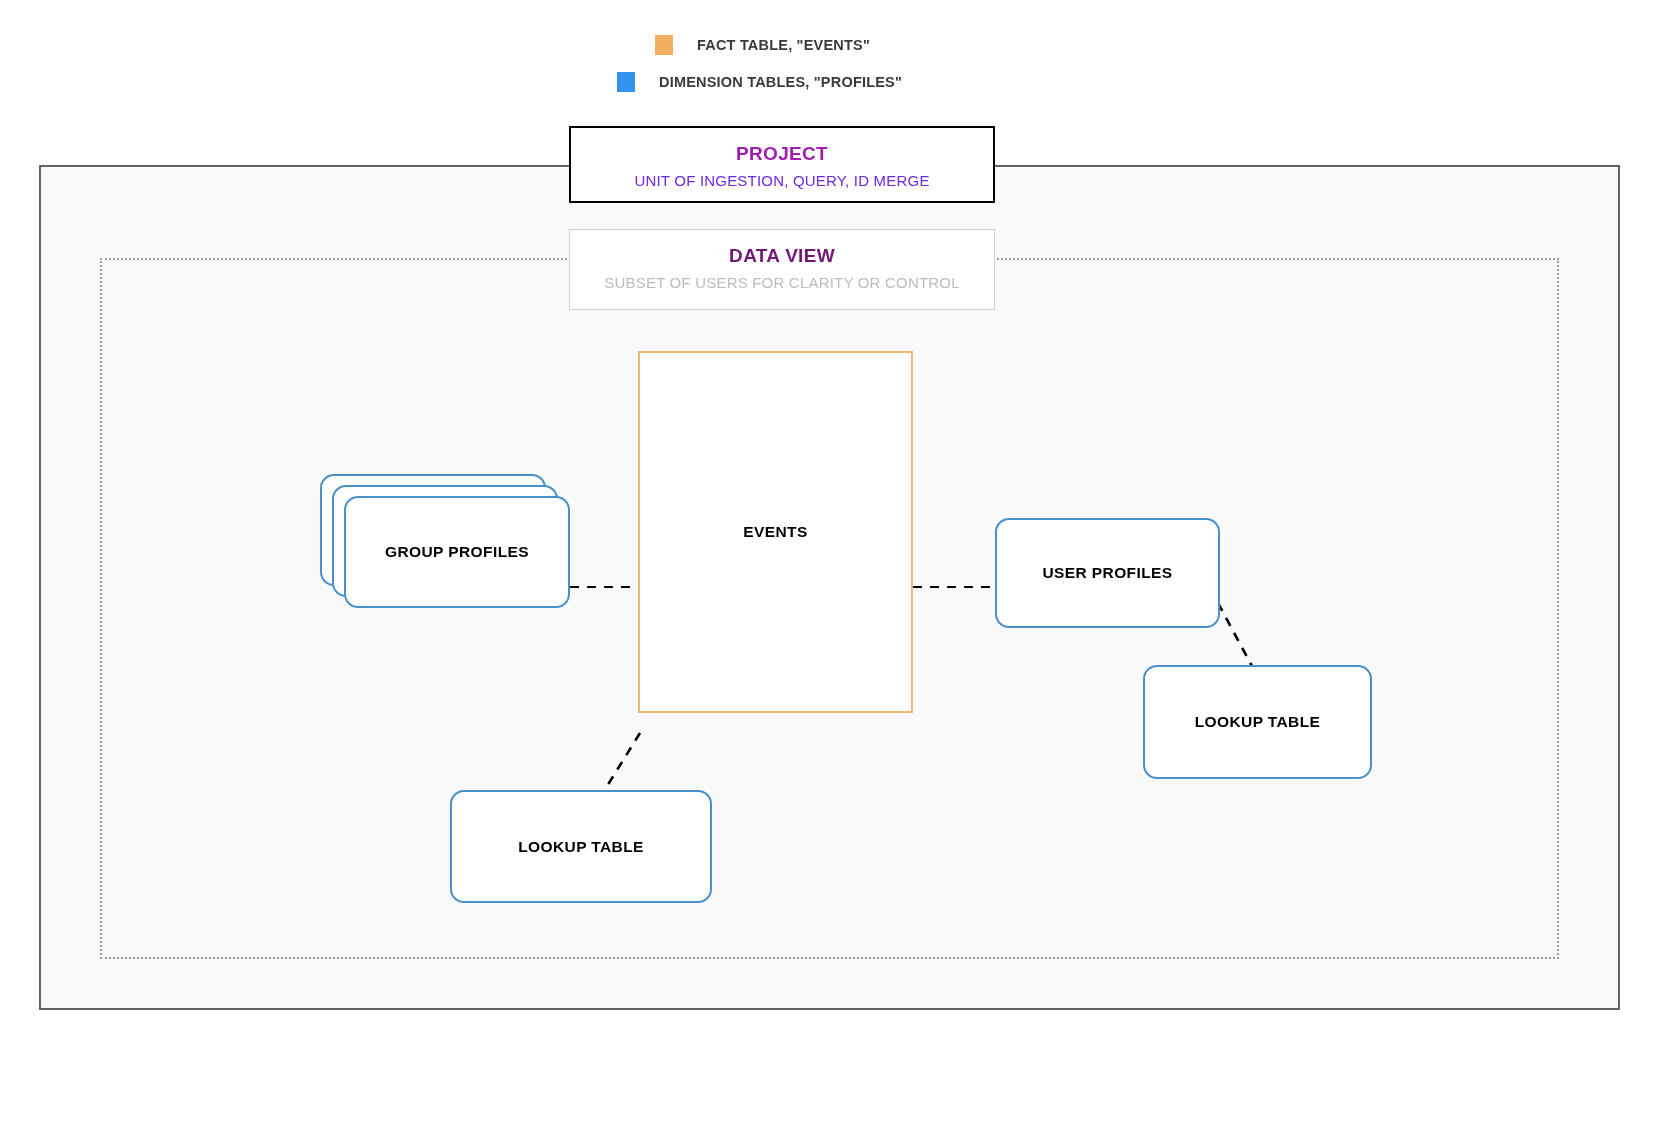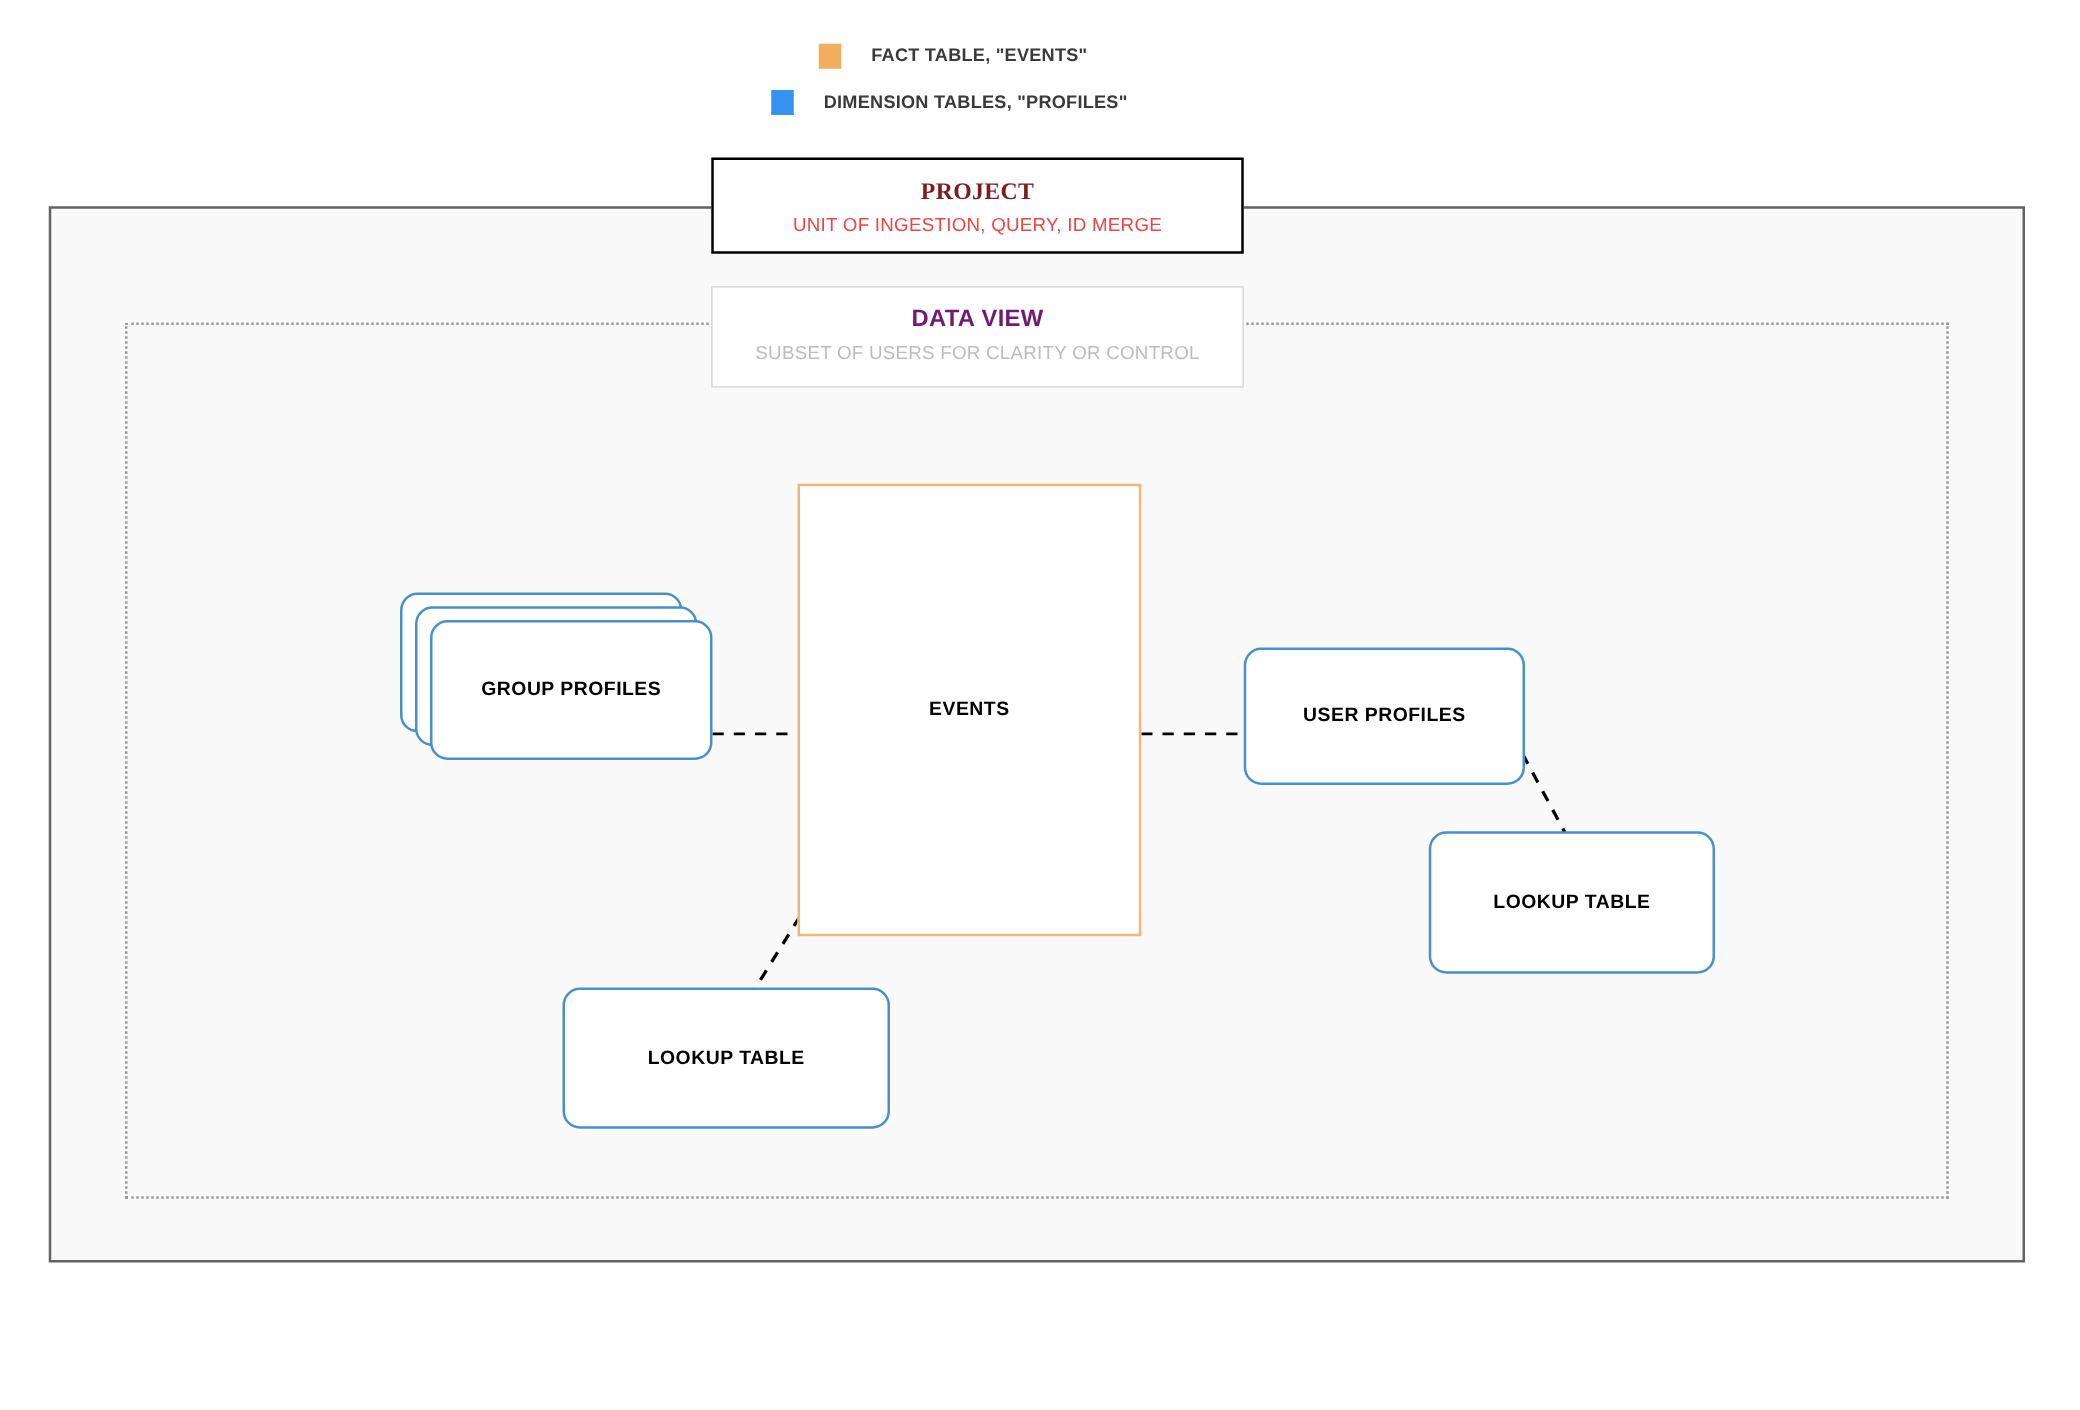--- a/index.html
+++ b/index.html
@@ -93,22 +93,22 @@
     line-height: 26px;
   }
 
   #project-box {
     left: 569px;
     top: 126px;
     width: 426px;
     height: 77px;
     border: 2px solid #000000;
   }
-  #project-box .title { color: #7f1d1d; font-family: Liberation Serif, serif; }
-  #project-box .subtitle { color: #ef4444; }
+  #project-box .title { color: #a21caf; }
+  #project-box .subtitle { color: #6d28d9; }
 
   #dataview-box {
     left: 569px;
     top: 229px;
     width: 426px;
     height: 81px;
     border: 1px solid #d0d0d0;
   }
   #dataview-box .title { color: #701a75; }
   #dataview-box .subtitle { color: #bcbcbc; text-align: center; }
@@ -126,21 +126,21 @@
     font-size: 15.5px;
     font-weight: bold;
     letter-spacing: 0.4px;
     color: #000000;
     white-space: nowrap;
   }
 
   
   #events-box {
     left: 638px;
-    top: 387px;
+    top: 351px;
     width: 275px;
     height: 362px;
     border: 2px solid #edb878;
   }
 
   
   .dim-box {
     border: 2px solid #4a90c8;
     border-radius: 14px;
   }

